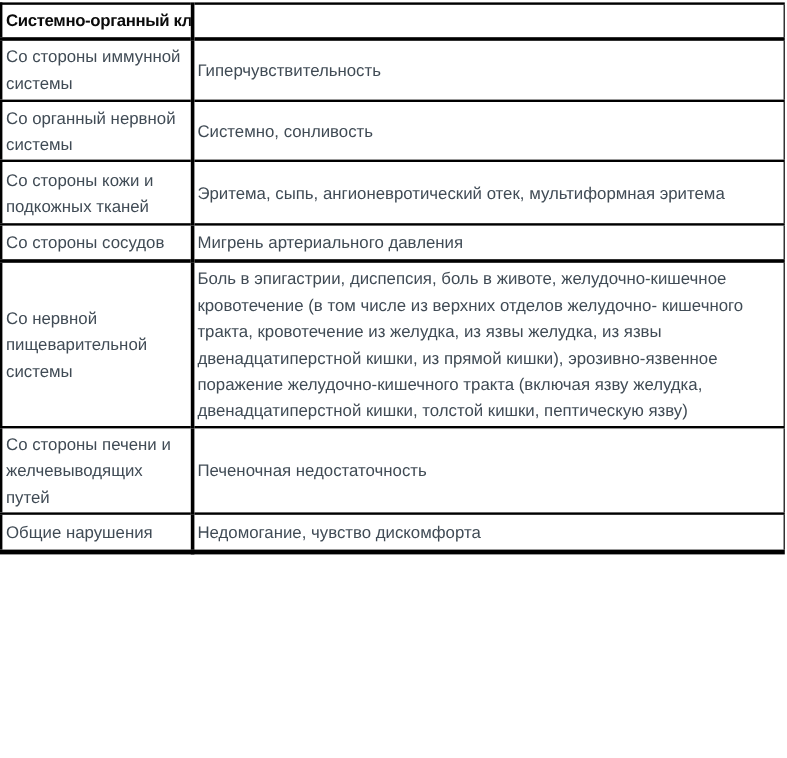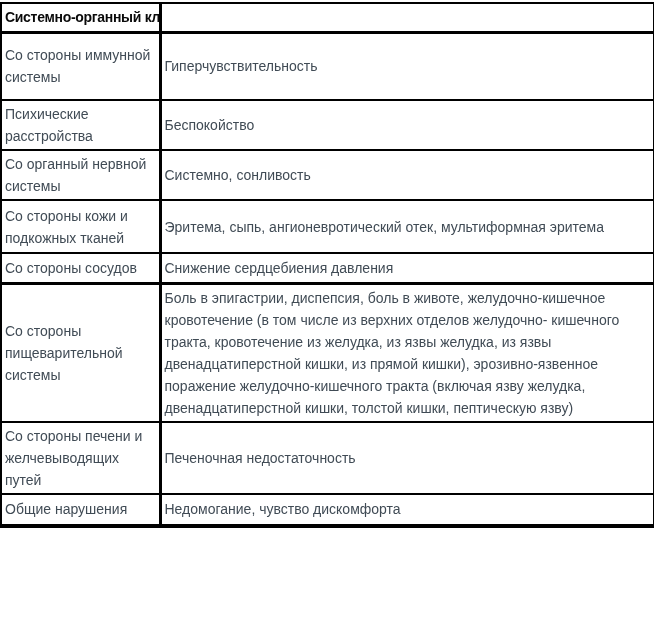--- a/index.html
+++ b/index.html
@@ -44,21 +44,21 @@
   table.sx thead tr { border-bottom: 3px solid #000000; }
   table.sx tr.thick-top { border-top: 3px solid #000000; }
   table.sx th {
     font-weight: 700;
     color: #0a0a0a;
     letter-spacing: -0.3px;
     white-space: nowrap;
   }
   
   tr.h29  { height: 29px; }
-  tr.h56  { height: 68px; margin-top: 36px; }
+  tr.h56  { height: 52px; margin-top: 36px; }
   tr.h48  { height: 48px; }
   tr.h49  { height: 49px; }
   tr.h52  { height: 52px; margin-left: 16px; }
   tr.h53  { height: 53px; padding-left: 24px; }
   tr.h30  { height: 30px; }
   tr.h72  { height: 72px; }
   tr.h129 { height: 129px; }
   tr.h32  { height: 32px; }
 </style>
 </head>
@@ -74,38 +74,34 @@
       <tr class="h29">
         <th>Системно-органный класс</th>
         <th></th>
       </tr>
     </thead>
     <tbody>
       <tr class="h56">
         <td>Со стороны иммунной системы</td>
         <td>Гиперчувствительность</td>
       </tr>
-      <tr class="h48">
-        <td>Психические расстройства</td>
-        <td>Беспокойство</td>
-      </tr>
       <tr class="h49">
         <td>Со органный нервной системы</td>
         <td>Системно, сонливость</td>
       </tr>
       <tr class="h53">
         <td>Со стороны кожи и подкожных тканей</td>
         <td>Эритема, сыпь, ангионевротический отек, мультиформная эритема</td>
       </tr>
       <tr class="h30">
         <td>Со стороны сосудов</td>
-        <td>Снижение сердцебиения давления</td>
+        <td>Мигрень артериального давления</td>
       </tr>
       <tr class="h129 thick-top">
-        <td>Со стороны пищеварительной системы</td>
+        <td>Со нервной пищеварительной системы</td>
         <td>Боль в эпигастрии, диспепсия, боль в животе, желудочно-кишечное кровотечение (в том числе из верхних отделов желудочно- кишечного тракта, кровотечение из желудка, из язвы желудка, из язвы двенадцатиперстной кишки, из прямой кишки), эрозивно-язвенное поражение желудочно-кишечного тракта (включая язву желудка, двенадцатиперстной кишки, толстой кишки, пептическую язву)</td>
       </tr>
       <tr class="h52">
         <td>Со стороны печени и желчевыводящих путей</td>
         <td>Печеночная недостаточность</td>
       </tr>
       <tr class="h32">
         <td>Общие нарушения</td>
         <td>Недомогание, чувство дискомфорта</td>
       </tr>

